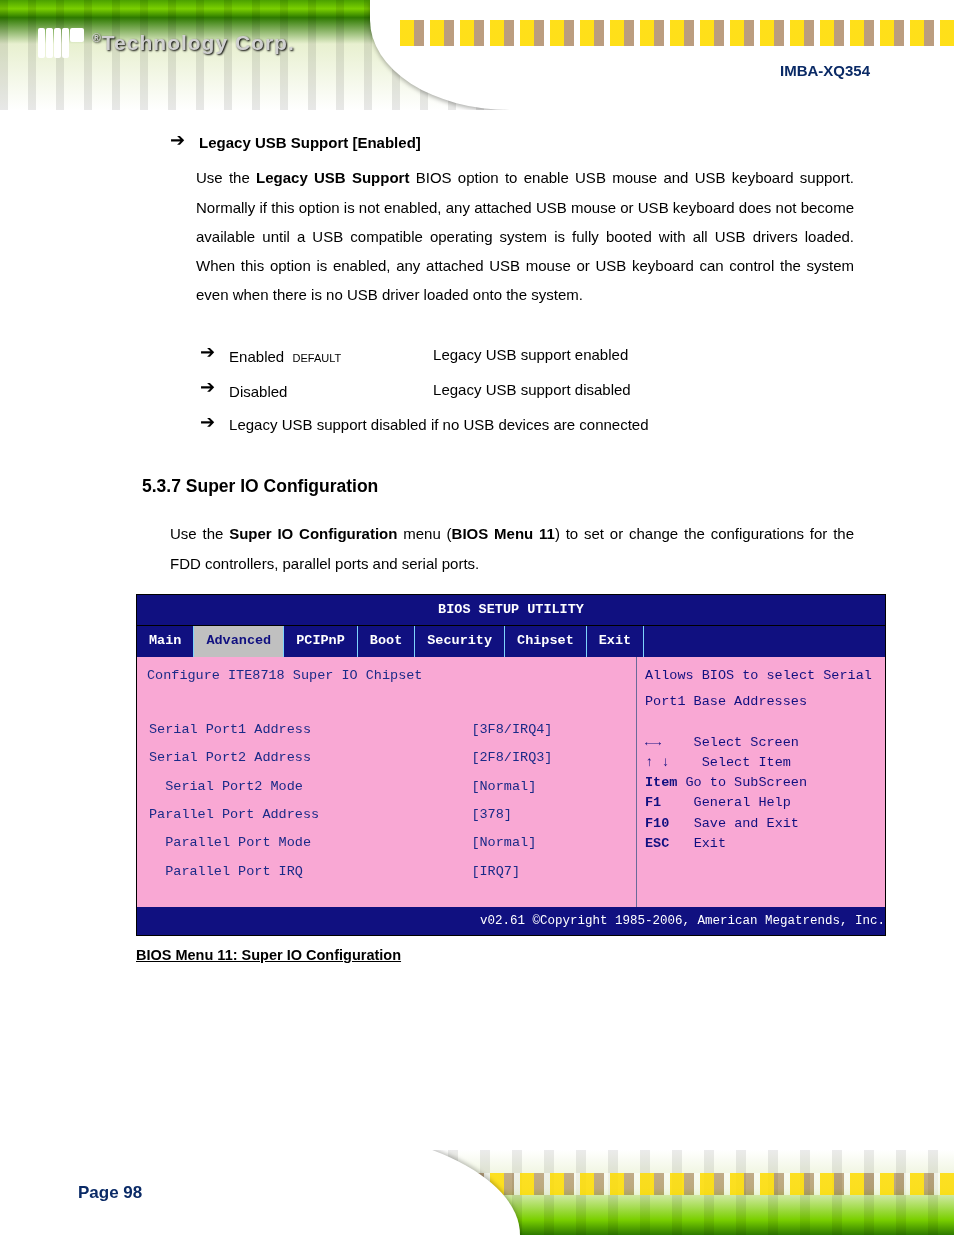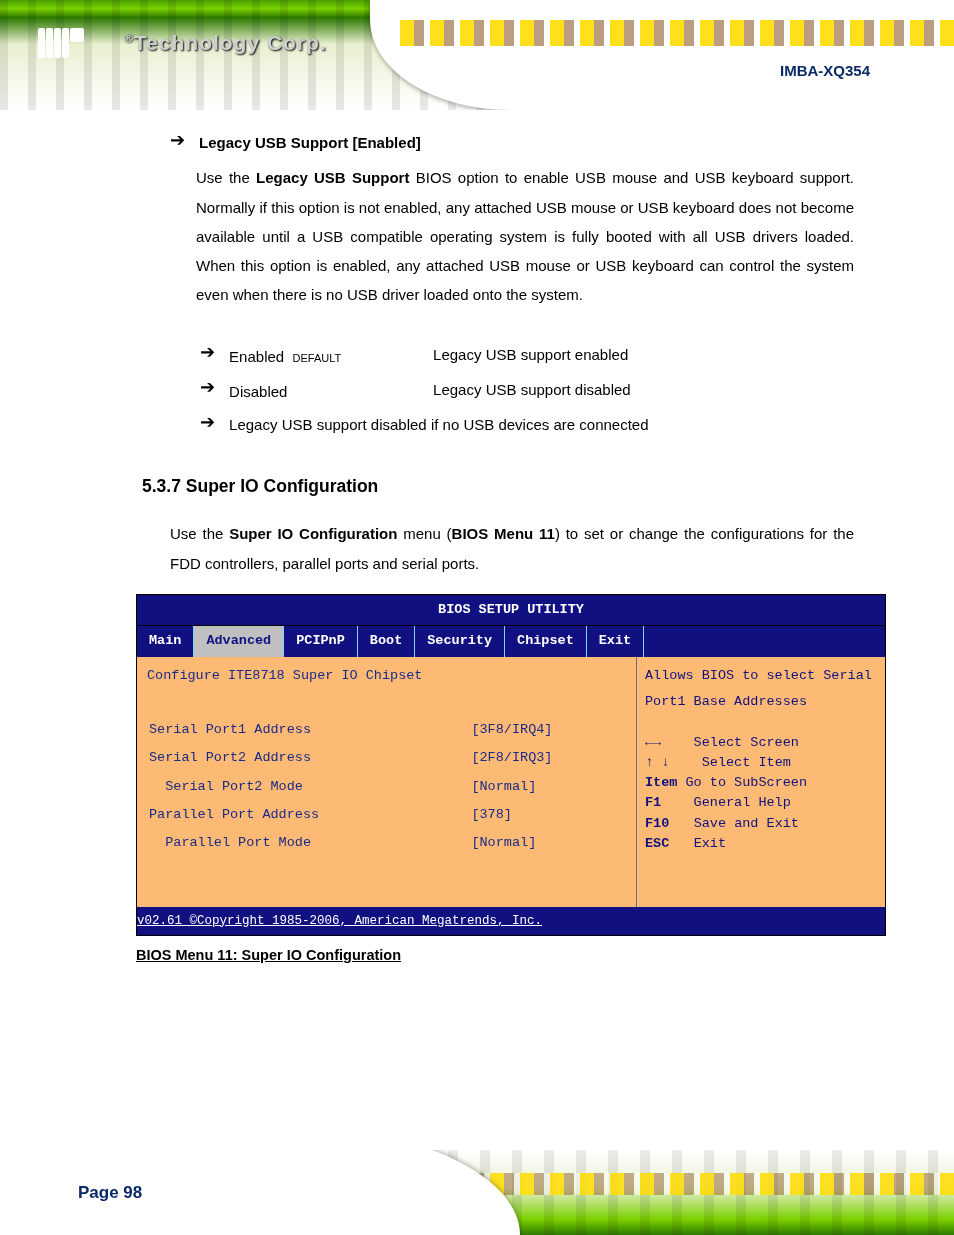--- a/index.html
+++ b/index.html
@@ -44,21 +44,20 @@
         rgba(255,220,0,.9) 0 14px, rgba(120,60,0,.5) 14px 24px,
         rgba(255,255,255,.6) 24px 30px);
   }
   .logo-box {
     position: absolute;
     top: 28px; left: 38px;
     display: flex; align-items: center;
     color: #fff;
     text-shadow: 1px 1px 2px #000;
     font-weight: bold;
-    gap: 32px;
   }
   .logo-mark {
     display: flex; gap: 1px; margin-right: 8px;
   }
   .logo-mark span {
     display: inline-block;
     background: #fff;
     border-radius: 2px;
   }
   .logo-mark .v1 { width: 7px; height: 30px; }
@@ -126,21 +125,21 @@
   }
   .para2 {
     text-align: justify;
     margin-bottom: 16px;
   }
 
   
   .bios {
     margin: 6px -32px 0 -34px;
     border: 1px solid #000;
-    background: #fdba74;
+    background: #f9a8d4;
     font-family: "Courier New", monospace;
     font-size: 13.5px;
     color: #1a2a88;
   }
   .bios-top {
     background: #101080;
     color: #fff;
     text-align: center;
     padding: 2px 0;
     font-weight: bold;
@@ -180,24 +179,23 @@
     min-height: 70px;
   }
   .bios-keys {
     color: #101080;
     line-height: 1.5;
   }
   .bios-keys .k-sym { color: #101080; font-weight: bold; }
   .bios-bottom {
     background: #101080;
     color: #fff;
-    text-align: left;
+    text-align: right;
     padding: 2px 0;
     font-size: 12.5px;
-    text-decoration: underline;
   }
   .bios-caption {
     margin: 5px 0 0 -34px;
     font-weight: bold;
     font-size: 14.5px;
     text-decoration: underline;
   }
 
   
   .footer-band {
@@ -330,20 +328,24 @@
                 <td>[Normal]</td>
               </tr>
           <tr>
                 <td>Parallel Port Address</td>
                 <td>[378]</td>
               </tr>
           <tr>
                 <td>&nbsp;&nbsp;<span>Parallel Port Mode</span></td>
                 <td>[Normal]</td>
               </tr>
+          <tr>
+                <td>&nbsp;&nbsp;<span>Parallel Port IRQ</span></td>
+                <td>[IRQ7]</td>
+              </tr>
         </tbody>
           </table>
       </div>
       <div class="bios-right">
         <div class="bios-hint">Allows BIOS to select Serial Port1 Base Addresses</div>
         <div class="bios-keys">
           <div><span class="k-sym">←→</span>&nbsp;&nbsp;&nbsp;&nbsp;<span>Select Screen</span></div>
           <div><span class="k-sym">↑ ↓</span>&nbsp;&nbsp;&nbsp;&nbsp;<span>Select Item</span></div>
           <div><span class="k-sym">Item</span>&nbsp;<span>Go to SubScreen</span></div>
           <div><span class="k-sym">F1</span>&nbsp;&nbsp;&nbsp;&nbsp;<span>General Help</span></div>

